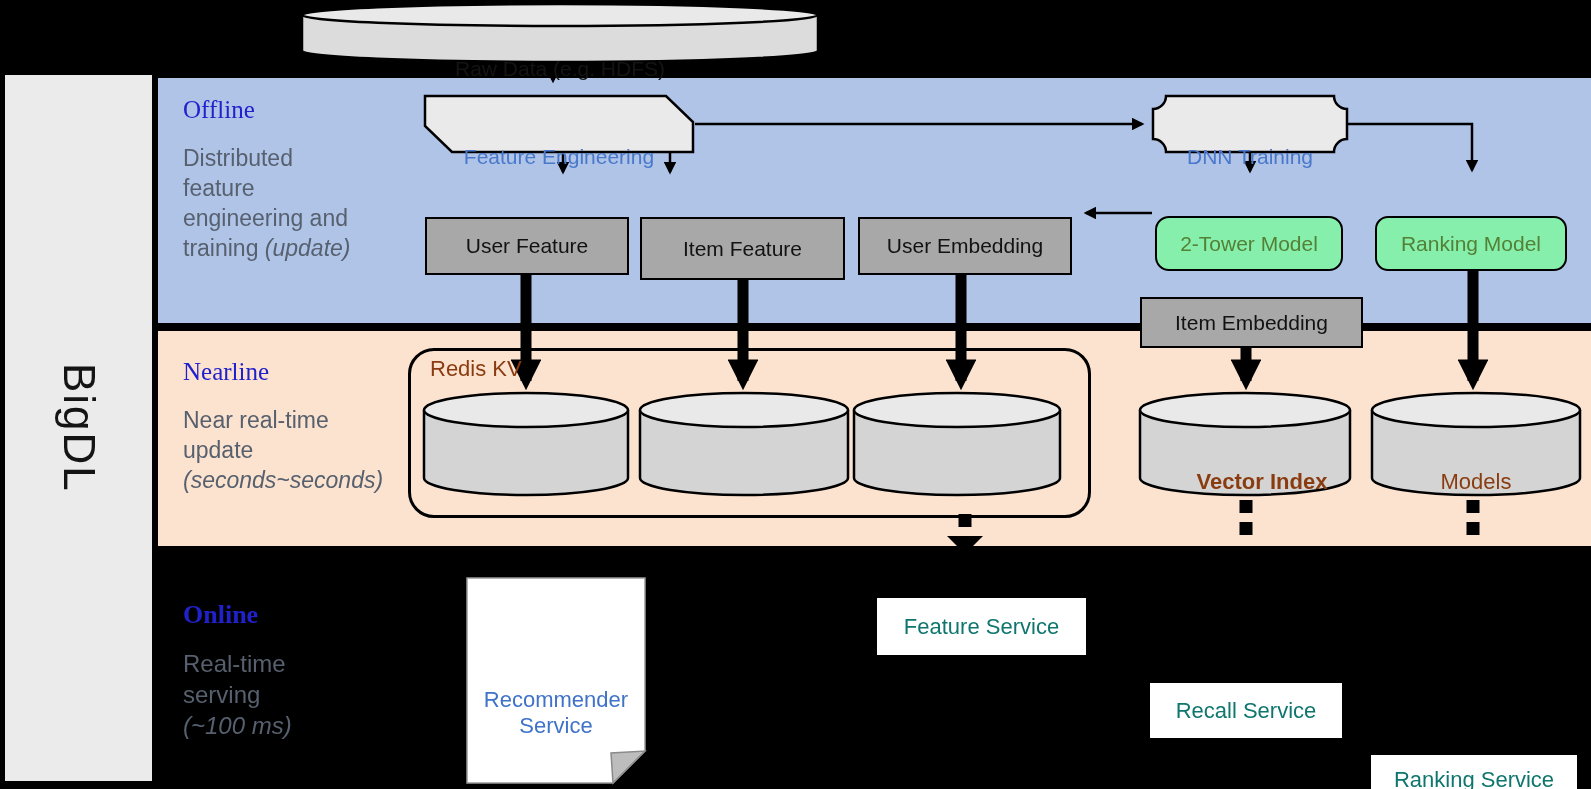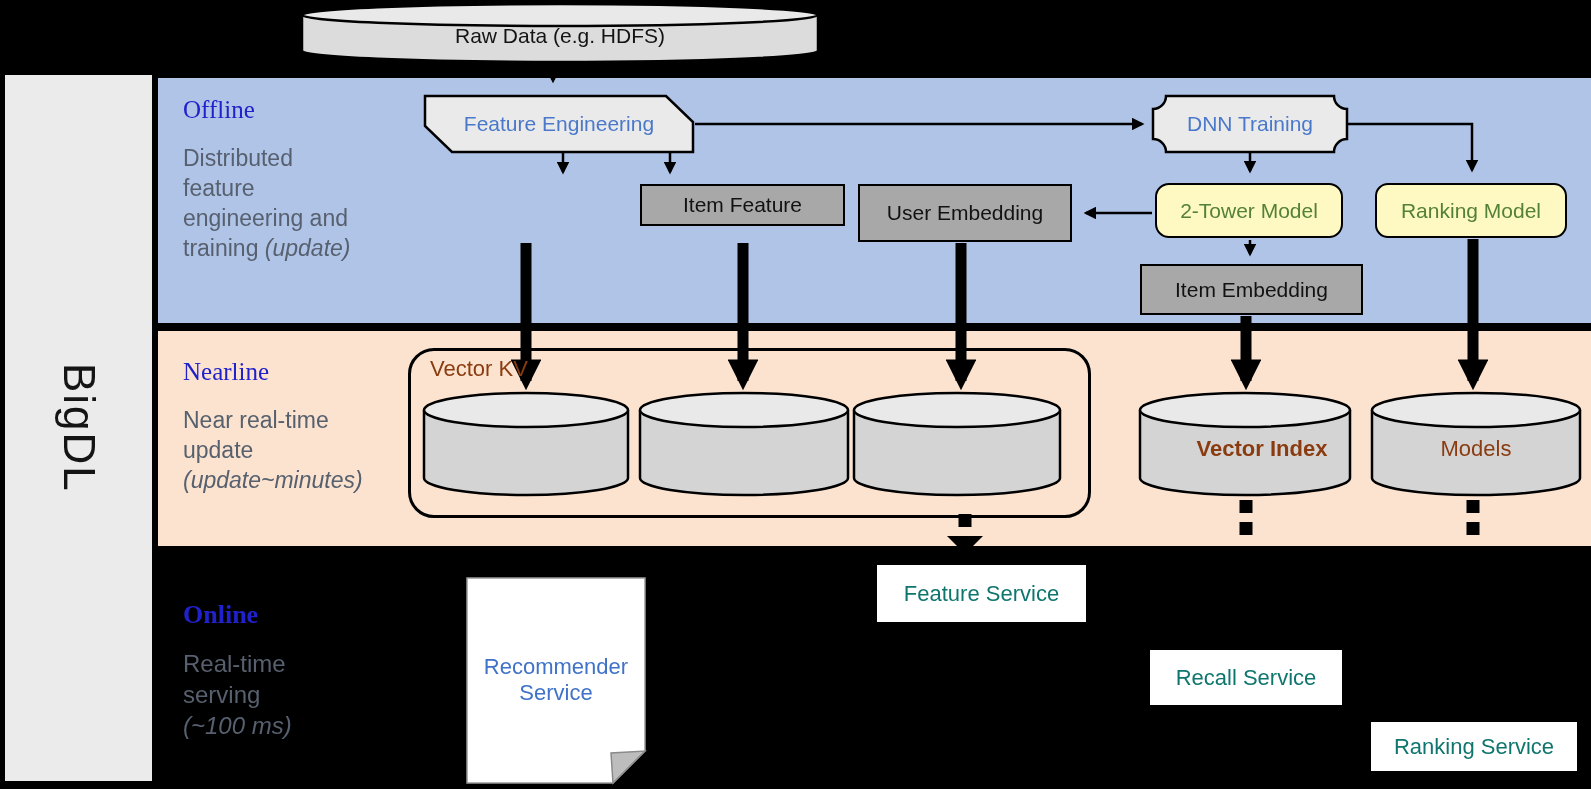--- a/index.html
+++ b/index.html
@@ -13,23 +13,23 @@
   .band-nearline{left:158px;top:331px;width:1433px;height:215px;background:#fbe3d0;}
   .side-rail{left:5px;top:75px;width:147px;height:706px;background:#ebebeb;display:flex;align-items:center;justify-content:center;}
   .brand{writing-mode:vertical-rl;font-size:44px;color:#141414;letter-spacing:2px;}
   
   .lane-title{font-size:25px;color:#2121cc;font-family:Liberation Serif, serif;}
   .lane-title.bold{font-weight:bold;font-size:26px;}
   .lane-desc{font-size:23px;color:#57606e;line-height:1.3;}
   .lane-desc .it{font-style:italic;}
   .lane-desc div{white-space:nowrap;}
   
-  .node{display:flex;align-items:center;justify-content:center;text-align:center;box-sizing:border-box;}
+  .node{display:flex;align-items:center;justify-content:center;text-align:center;box-sizing:border-box;margin-top:33px;}
   .graybox{background:#a8a8a8;border:2.5px solid #000;color:#121212;font-size:21px;}
-  .roundbox{background:#fef9c3;border:2.5px solid #000;border-radius:14px;color:#538135;font-size:21px;}
+  .roundbox{background:#86efac;border:2.5px solid #000;border-radius:14px;color:#538135;font-size:21px;}
   .shapelabel{color:#4a78ca;font-size:21px;}
   .brown{color:#8a3c10;font-size:22px;}
   .servicebox{background:#fff;color:#0f766e;font-size:22px;}
   .redis-container{left:408px;top:348px;width:677px;height:164px;border:3px solid #000;border-radius:26px;}
   svg.overlay{position:absolute;left:0;top:0;pointer-events:none;}
 </style>
 </head>
 <body>
 
 <div class="stage">
@@ -117,34 +117,35 @@
   <div class="abs lane-desc" style="left:183px;top:144px;width:210px;">
     <div><span>Distributed</span></div>
     <div><span>feature</span></div>
     <div><span>engineering and</span></div>
     <div><span>training</span> <span class="it">(update)</span></div>
   </div>
 
   <div class="abs node shapelabel" style="left:425px;top:96px;width:268px;height:56px;">Feature Engineering</div>
   <div class="abs node shapelabel" style="left:1153px;top:96px;width:194px;height:56px;">DNN Training</div>
 
-  <div class="abs node graybox" style="left:640px;top:184px;width:205px;height:42px;text-align:right;">Item Feature</div>
+  <div class="abs node graybox" style="left:425px;top:184px;width:204px;height:58px;">User Feature</div>
+  <div class="abs node graybox" style="left:640px;top:184px;width:205px;height:63px;text-align:right;">Item Feature</div>
   <div class="abs node graybox" style="left:858px;top:184px;width:214px;height:58px;">User Embedding</div>
 
   <div class="abs node roundbox" style="left:1155px;top:183px;width:188px;height:55px;">2-Tower Model</div>
   <div class="abs node roundbox" style="left:1375px;top:183px;width:192px;height:55px;border-radius:13px;">Ranking Model</div>
   <div class="abs node graybox" style="left:1140px;top:264px;width:223px;height:51px;">Item Embedding</div>
 
   <div class="abs lane-title" style="left:183px;top:358px;">Nearline</div>
   <div class="abs lane-desc" style="left:183px;top:406px;width:230px;">
     <div><span>Near real-time</span></div>
     <div><span>update</span></div>
-    <div class="it">(update~minutes)</div>
+    <div class="it">(seconds~seconds)</div>
   </div>
-  <div class="abs brown" style="left:430px;top:356px;">Vector KV</div>
+  <div class="abs brown" style="left:430px;top:356px;">Redis KV</div>
   <div class="abs node brown" style="left:1140px;top:434px;width:244px;height:30px;font-weight:bold;">Vector Index</div>
   <div class="abs node brown" style="left:1372px;top:434px;width:208px;height:30px;">Models</div>
 
   <div class="abs lane-title bold" style="left:183px;top:600px;">Online</div>
   <div class="abs lane-desc" style="left:183px;top:648px;width:140px;font-size:24px;">
     <div><span>Real-time</span></div>
     <div><span>serving</span></div>
     <div class="it">(~100 ms)</div>
   </div>
 

